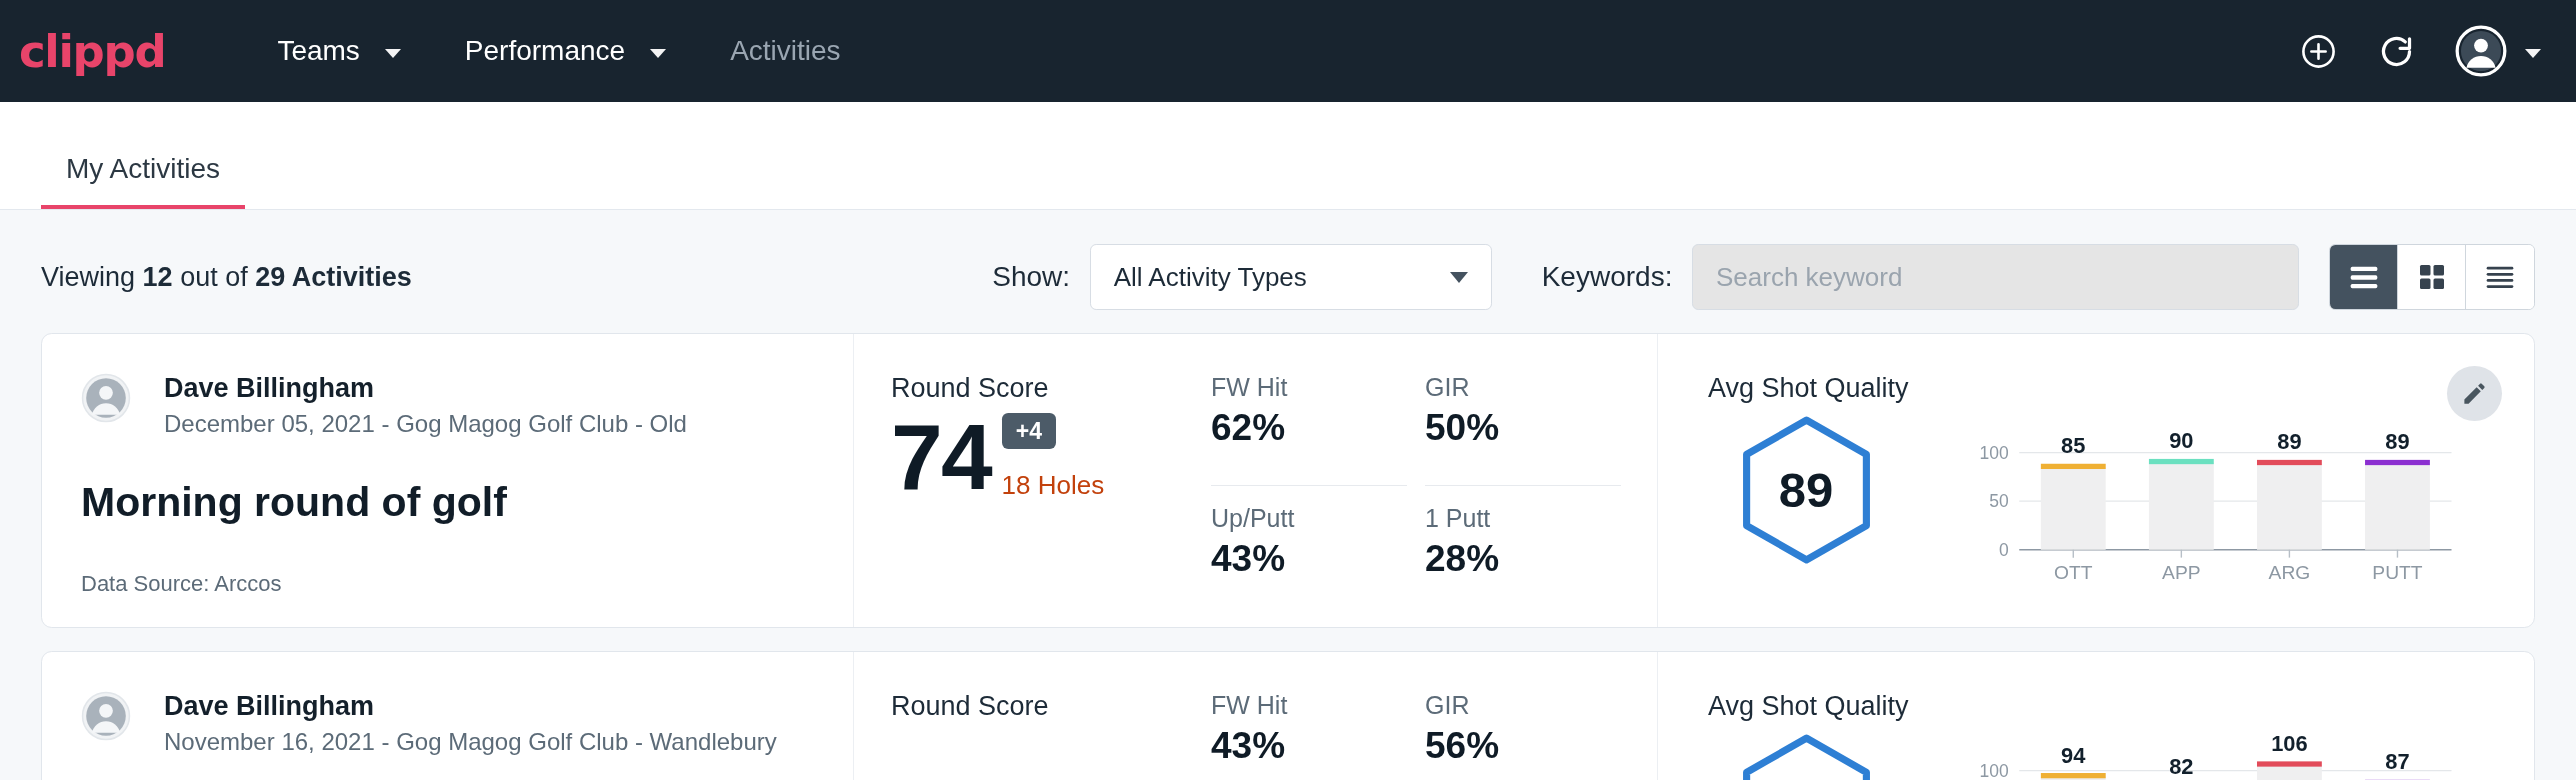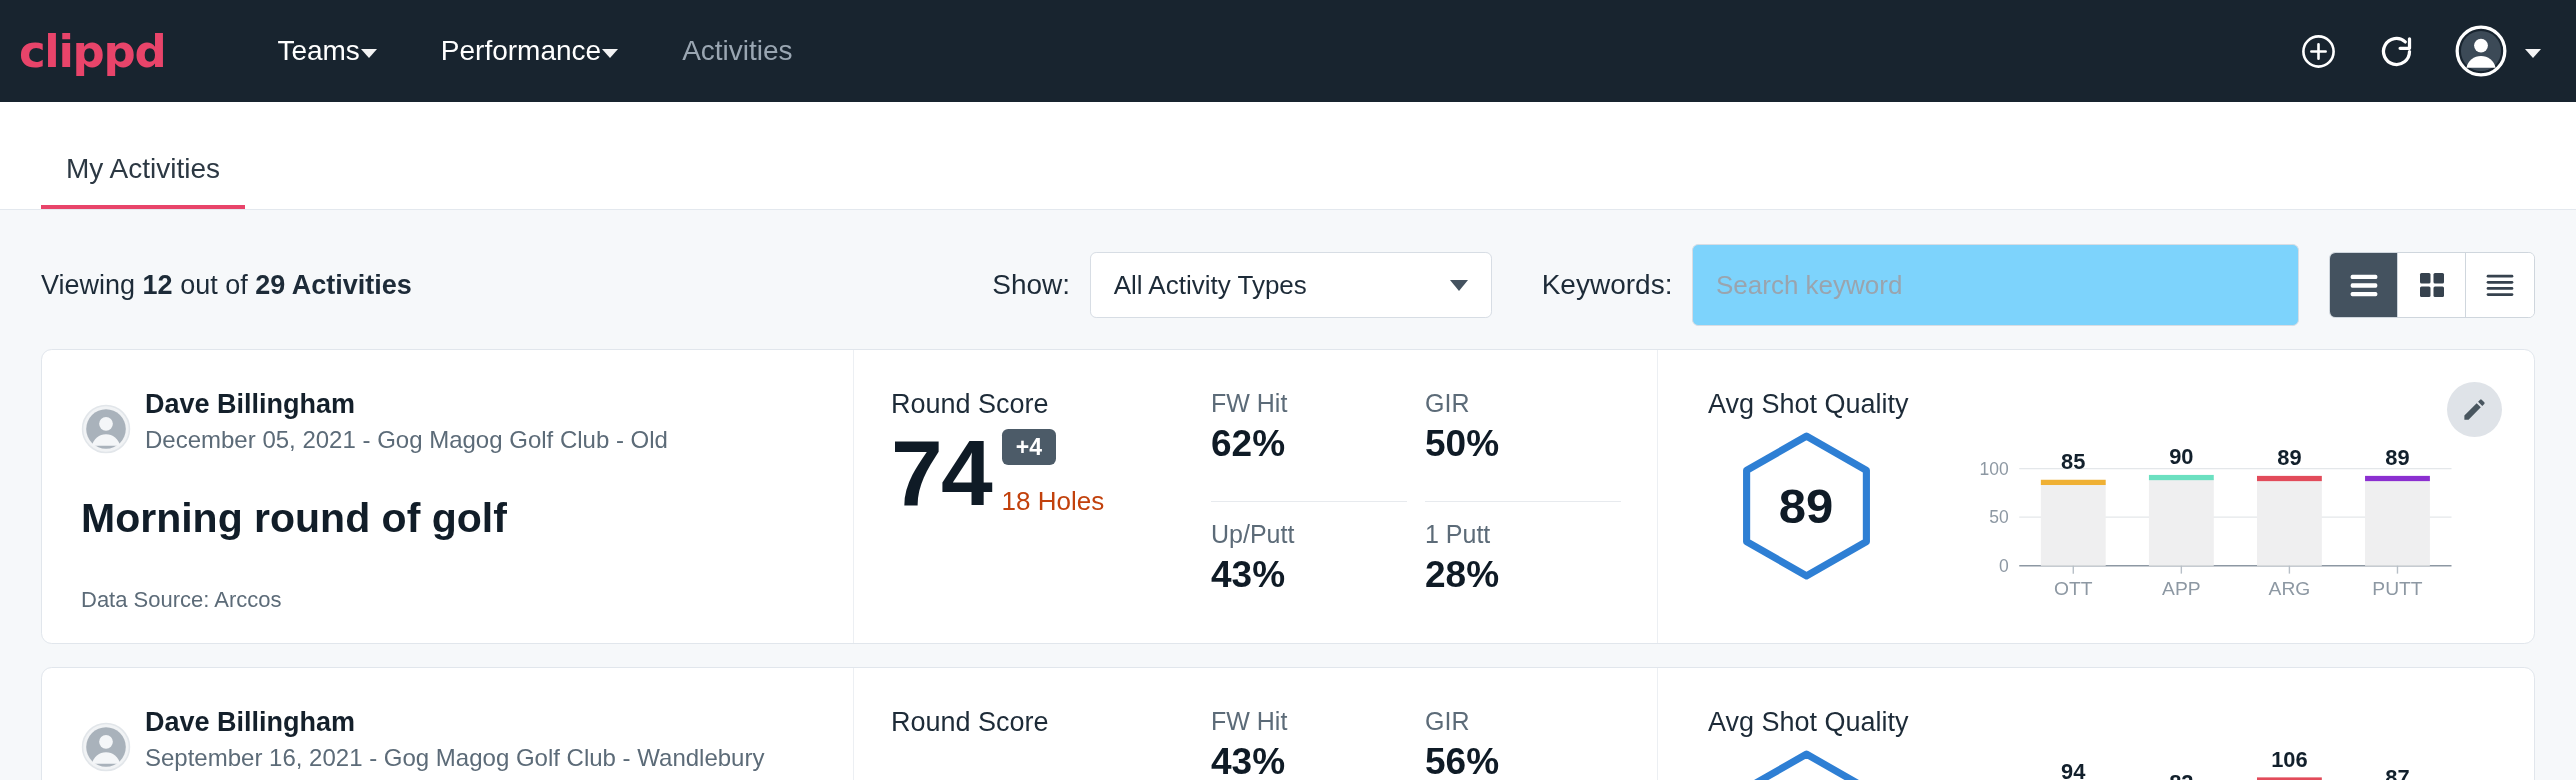--- a/index.html
+++ b/index.html
@@ -24,21 +24,21 @@
   .logo {
     font-size: 45px;
     font-weight: 700;
     color: #e8446a;
     letter-spacing: -1.3px;
     margin-right: 80px;
     font-family: "DejaVu Sans", sans-serif;
   }
   .navitems { display: flex; align-items: center; gap: 0px; }
   .navitem {
-    display: flex; align-items: center; gap: 1px;
+    display: flex; align-items: center; gap: 25px;
     color: #ffffff;
     font-size: 28px;
     padding: 0 32px;
     cursor: pointer;
     white-space: nowrap;
   }
   .navitem.dim { color: #9aa6b2; }
   .chev-down {
     width: 0; height: 0;
     border-left: 8px solid transparent;
@@ -97,22 +97,22 @@
   }
   .select .sel-chev {
     margin-left: auto;
     width: 0; height: 0;
     border-left: 9.8px solid transparent;
     border-right: 9.8px solid transparent;
     border-top: 11.6px solid #44525f;
   }
   .kw-label { margin-left: 50px; }
   .searchbox {
-    width: 607px; height: 82px;
-    background: #7dd3fc;
+    width: 607px; height: 66px;
+    background: #e5e5e5;
     border: 0.9px solid #d7dde4;
     border-radius: 6.2px;
     padding: 16px 23px;
     font-size: 26px; color: #1d2b38;
     font-family: "Liberation Sans", sans-serif;
     outline: none;
   }
   .searchbox::placeholder { color: #9aa4ae; }
   .viewtoggle {
     margin-left: 30px;
@@ -142,21 +142,21 @@
     margin-bottom: 23px;
     display: flex;
     position: relative;
     min-height: 295px;
   }
   .card-left {
     width: 812px;
     padding: 39px 39px 27px 39px;
     border-right: 0.9px solid #eceff3;
   }
-  .who { display: flex; align-items: flex-end; gap: 14px; }
+  .who { display: flex; align-items: flex-start; gap: 33px; }
   .who-txt { display: flex; flex-direction: column; gap: 6.2px; }
   .who-name { font-size: 27px; font-weight: 700; color: #14202b; }
   .who-sub { font-size: 24px; color: #5c6b78; }
   .card-title {
     font-size: 41px; font-weight: 700; color: #111d28;
     margin-top: 41px;
   }
   .card-source { font-size: 22px; color: #5c6b78; margin-top: 45px; }
 
   .card-score {
@@ -422,21 +422,21 @@
     <div class="card-left">
       <div class="who">
         <svg width="50" height="50" viewBox="0 0 48 48">
           <circle cx="24" cy="24" r="22.5" fill="#f1f3f5" stroke="#e2e6ea" stroke-width="1.5"></circle>
           <circle cx="24" cy="24" r="19" fill="#a9b2bb"></circle>
           <circle cx="24" cy="19" r="6.6" fill="#f4f6f8"></circle>
           <path d="M10.5 40a13.8 13.8 0 0 1 27 0z" fill="#f4f6f8"></path>
         </svg>
         <div class="who-txt">
           <div class="who-name">Dave Billingham</div>
-          <div class="who-sub">September 16, 2021 - Gog Magog Golf Club - Wandlebury</div>
+          <div class="who-sub">November 16, 2021 - Gog Magog Golf Club - Wandlebury</div>
         </div>
       </div>
     </div>
 
     <div class="card-score">
       <div class="sec-label">Round Score</div>
       <div class="score-row">
         <div class="score-num"></div>
       </div>
     </div>

